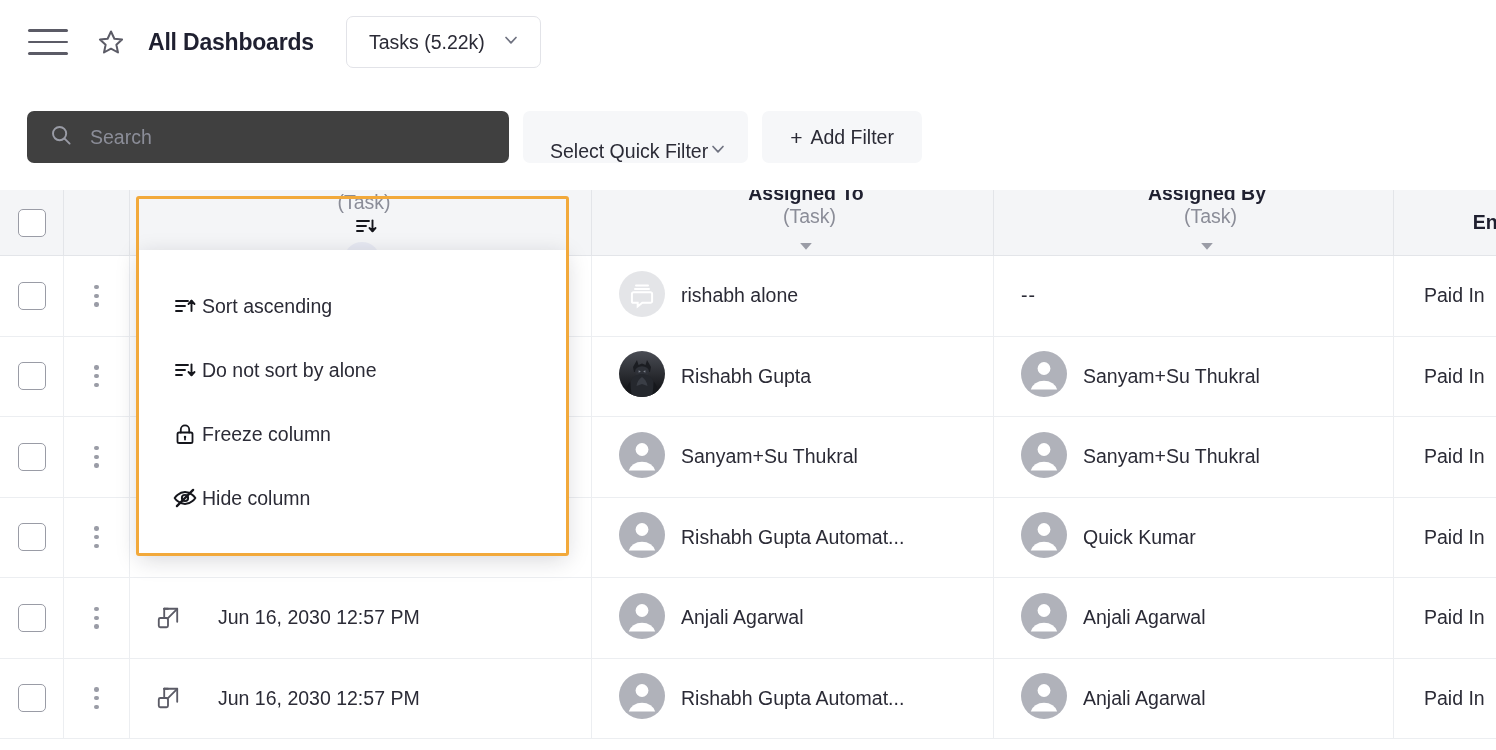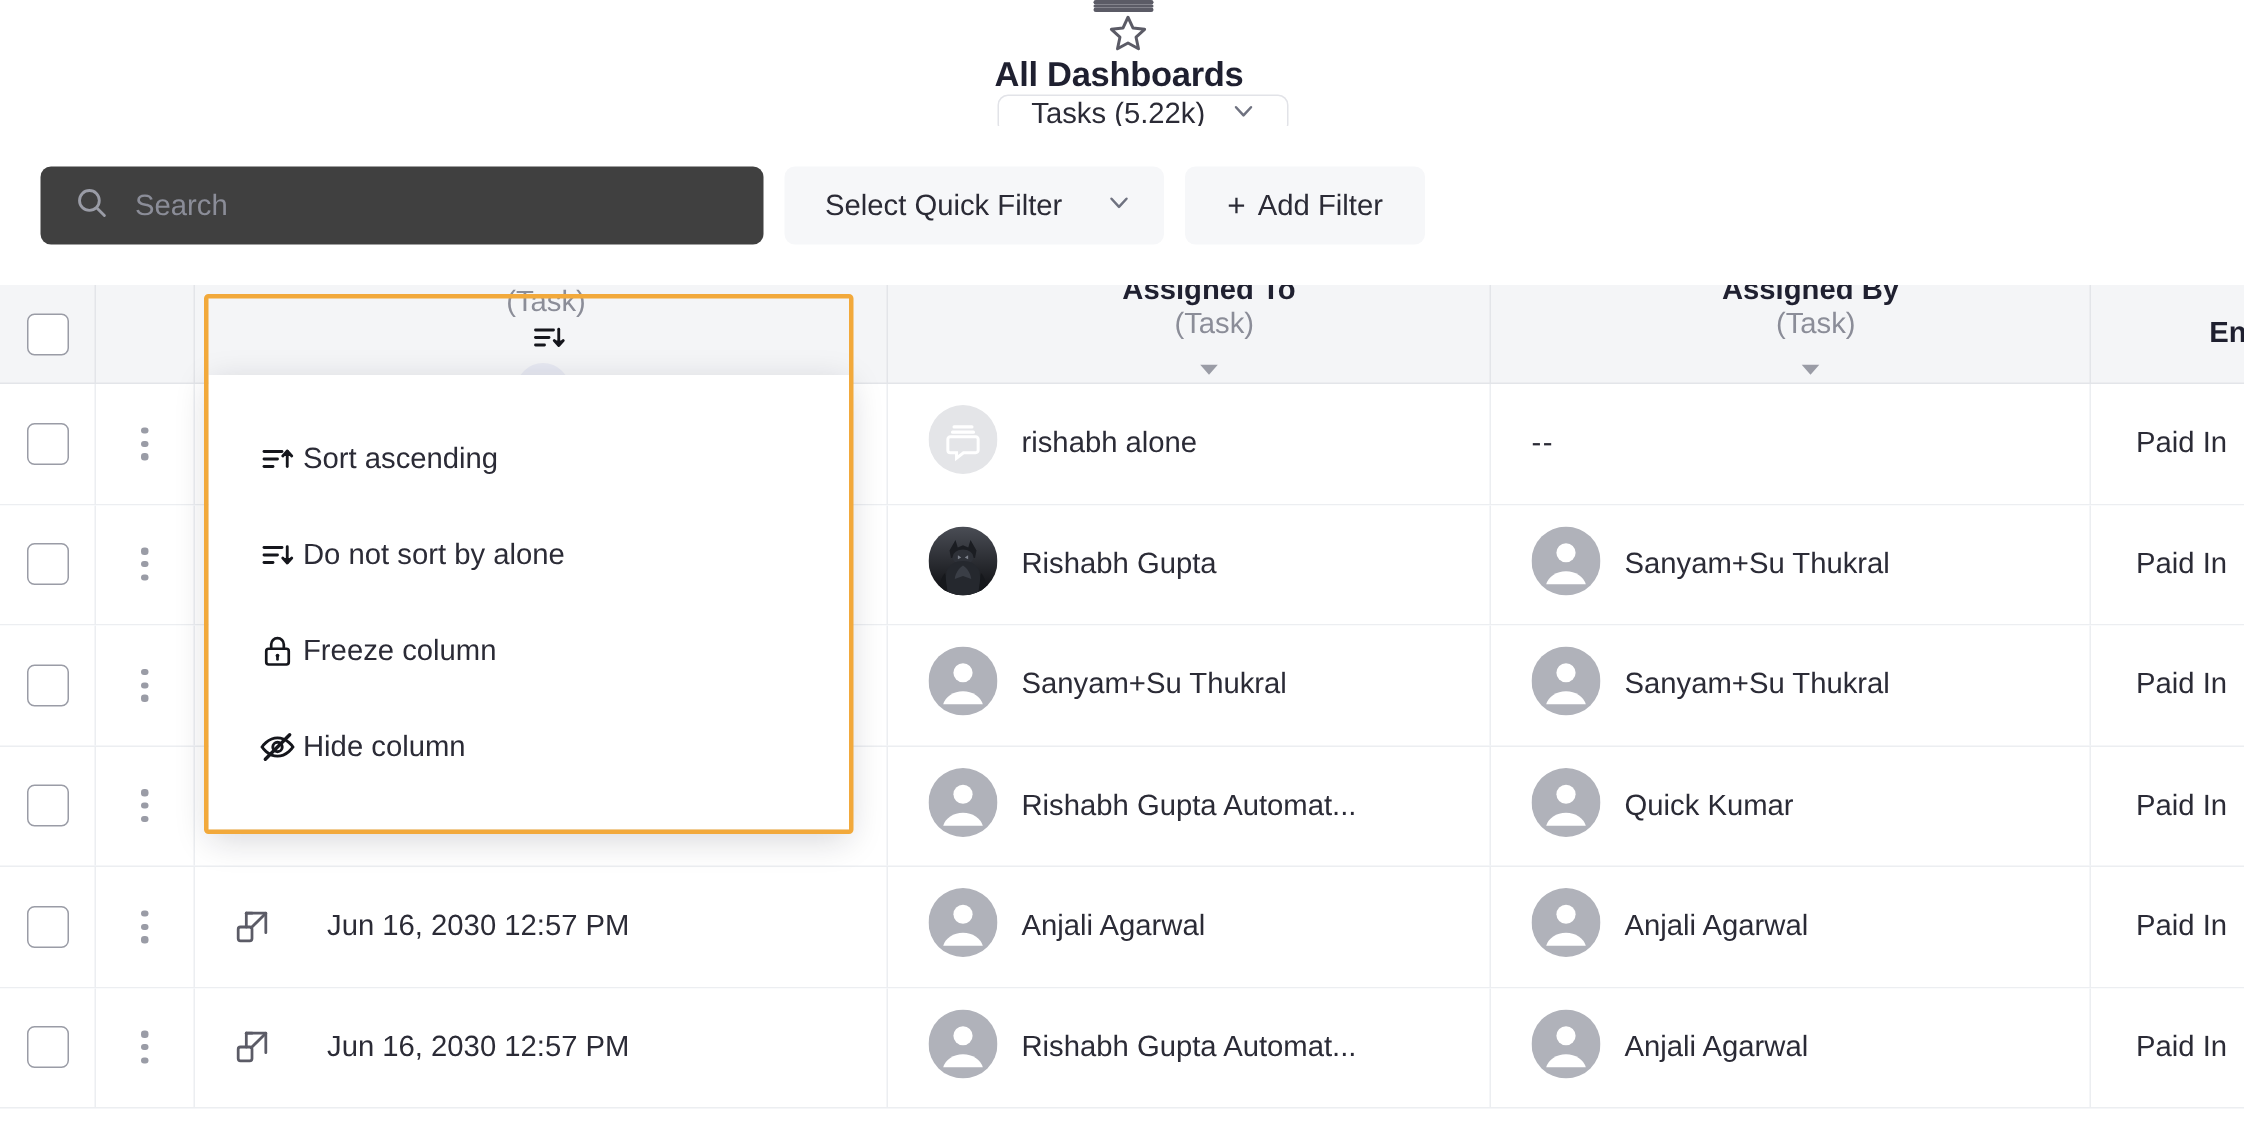--- a/index.html
+++ b/index.html
@@ -10,21 +10,20 @@
     overflow: hidden;
     color: #2b2b36;
   }
   #app { position: relative; width: 1496px; height: 750px; }
 
   
   .topbar {
     position: absolute; top: 0; left: 0; width: 1496px; height: 84px;
     display: flex; align-items: center; padding-left: 28px; gap: 0;
     background: #fff;
-    flex-direction: column;
   }
   .hamburger {
     width: 40px; height: 26px; display: flex; flex-direction: column;
     justify-content: space-between; cursor: pointer; margin-right: 26px;
   }
   .hamburger span { display: block; height: 2.6px; width: 40px; background: #5b5b66; border-radius: 2px; }
 
   .star-btn { width: 34px; height: 34px; display: flex; align-items: center; justify-content: center; cursor: pointer; margin-right: 20px; }
   .star-btn svg { display:block; }
 
@@ -48,21 +47,21 @@
     background: #fff;
   }
   .search-box {
     width: 482px; height: 52px; background: #404040; border-radius: 7px;
     display: flex; align-items: center; padding-left: 22px; gap: 17px;
     cursor: text;
   }
   .search-box .ph { font-size: 19.5px; color: #8b8d98; }
   .quick-filter {
     height: 52px; background: #f6f7f9; border-radius: 7px;
-    display: flex; align-items: center; gap: 28px; padding: 0 20px 0 27px;
+    display: flex; align-items: flex-end; gap: 0; padding: 0 20px 0 27px;
     cursor: pointer;
   }
   .quick-filter .label { font-size: 19.5px; color: #2b2b36; white-space: nowrap; }
   .add-filter {
     height: 52px; background: #f6f7f9; border-radius: 7px;
     display: flex; align-items: center; gap: 8px; padding: 0 28px;
     cursor: pointer; font-size: 19.5px; color: #2b2b36; white-space: nowrap;
   }
   .add-filter .plus { font-size: 21px; line-height: 1; color: #2b2b36; }
 

